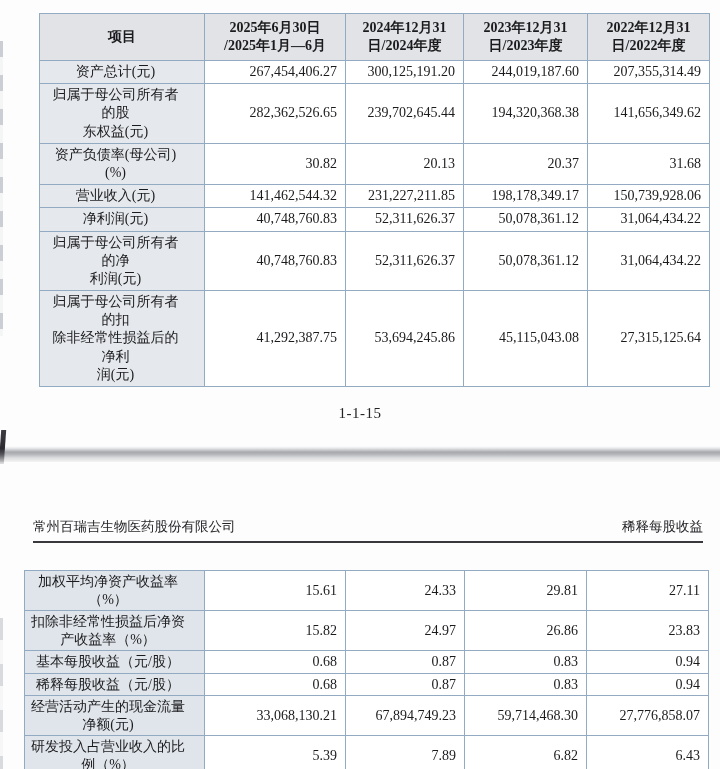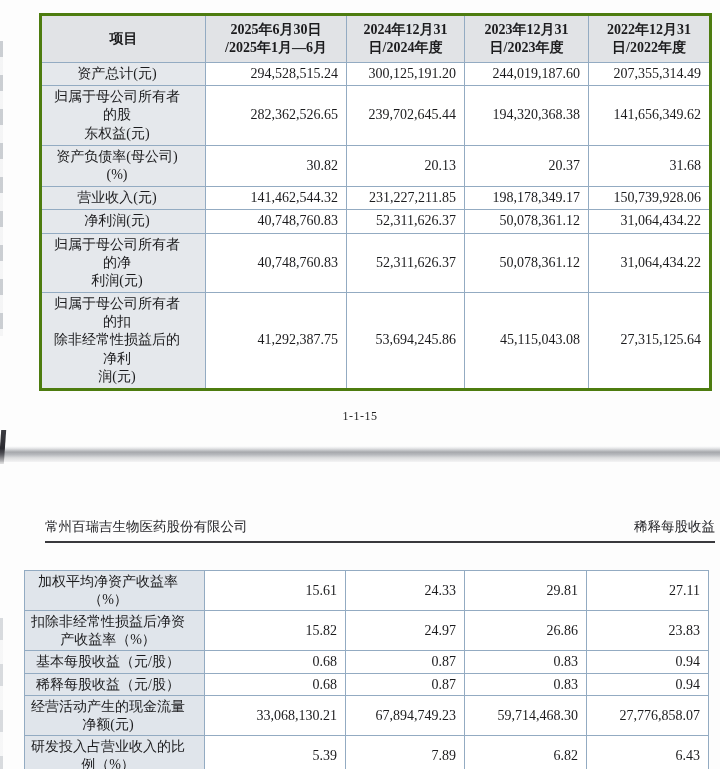--- a/index.html
+++ b/index.html
@@ -14,39 +14,39 @@
   .edge-artifact{
     position:absolute;left:0;top:28px;width:3px;height:295px;
     background:repeating-linear-gradient(180deg,
       rgba(110,120,132,.35) 0 16px, rgba(110,120,132,.06) 16px 34px);
     pointer-events:none;
   }
   table.fin{
     border-collapse:collapse;table-layout:fixed;
     font-size:14px;line-height:1.3;
   }
-  table.t1{margin:13px 0 0 39px;width:670px;border:3px solid #4d7c0f;}
+  table.t1{margin:13px 0 0 39px;width:670px;border:1px solid #4d7c0f;}
   table.t2{margin:27px 0 0 24px;width:684px;border:1px solid #5f7f9d;font-size:14px;}
   table.t2 td{line-height:1.25;}
   .fin th,.fin td{border:1px solid #93abc2;}
   .fin th{
     background:#e1e3e6;font-weight:bold;text-align:center;
     white-space:pre-line;padding:3px 2px;height:40px;vertical-align:middle;
   }
   .fin td.lbl{
     background:#e5e8ec;text-align:center;padding:2px 19px 2px 6px;
     white-space:pre-line;vertical-align:middle;
   }
   .t2 td.lbl{background:#e0e5eb;}
   .fin td.num{
     background:#ffffff;text-align:right;padding:2px 8px 2px 2px;
     vertical-align:middle;font-variant-numeric:tabular-nums;
   }
   .pageno{
-    text-align:center;margin-top:18px;font-size:12px;color:#222;
+    text-align:center;margin-top:18px;font-size:15px;color:#222;
     letter-spacing:.5px;
   }
   
   .divider{
     height:16px;width:720px;
     background:linear-gradient(180deg,#ffffff 0%,#e7e8ea 14%,#a6a8ac 38%,
       #b7b9bd 54%,#dcddde 74%,#f4f4f5 100%);
   }
   .divider-mark{
     position:absolute;left:0;top:430px;width:5px;height:34px;
@@ -55,21 +55,21 @@
   }
   
   .page2{position:relative;background:#fdfdfd;height:320px;}
   .edge-artifact2{
     position:absolute;left:0;top:100px;width:3px;height:210px;
     background:repeating-linear-gradient(180deg,
       rgba(120,130,142,.28) 0 22px, rgba(120,130,142,.05) 22px 46px);
     pointer-events:none;
   }
   .p2header{
-    margin:56px 17px 0 45px;width:670px;
+    margin:56px 17px 0 33px;width:670px;
     display:flex;justify-content:space-between;align-items:baseline;
     font-size:13.5px;color:#26262a;
     border-bottom:2px solid #39393d;padding-bottom:5px;
   }
 </style>
 </head>
 <body>
 
 <div class="page1">
   <div class="edge-artifact"></div>
@@ -89,21 +89,21 @@
 /2025年1月—6月</th>
       <th>2024年12月31
 日/2024年度</th>
       <th>2023年12月31
 日/2023年度</th>
       <th>2022年12月31
 日/2022年度</th>
     </tr>
     <tr>
       <td class="lbl">资产总计(元)</td>
-      <td class="num">294,528,515.24</td>
+      <td class="num">267,454,406.27</td>
       <td class="num">300,125,191.20</td>
       <td class="num">244,019,187.60</td>
       <td class="num">207,355,314.49</td>
     </tr>
     <tr>
       <td class="lbl">归属于母公司所有者的股
 东权益(元)</td>
       <td class="num">282,362,526.65</td>
       <td class="num">239,702,645.44</td>
       <td class="num">194,320,368.38</td>

